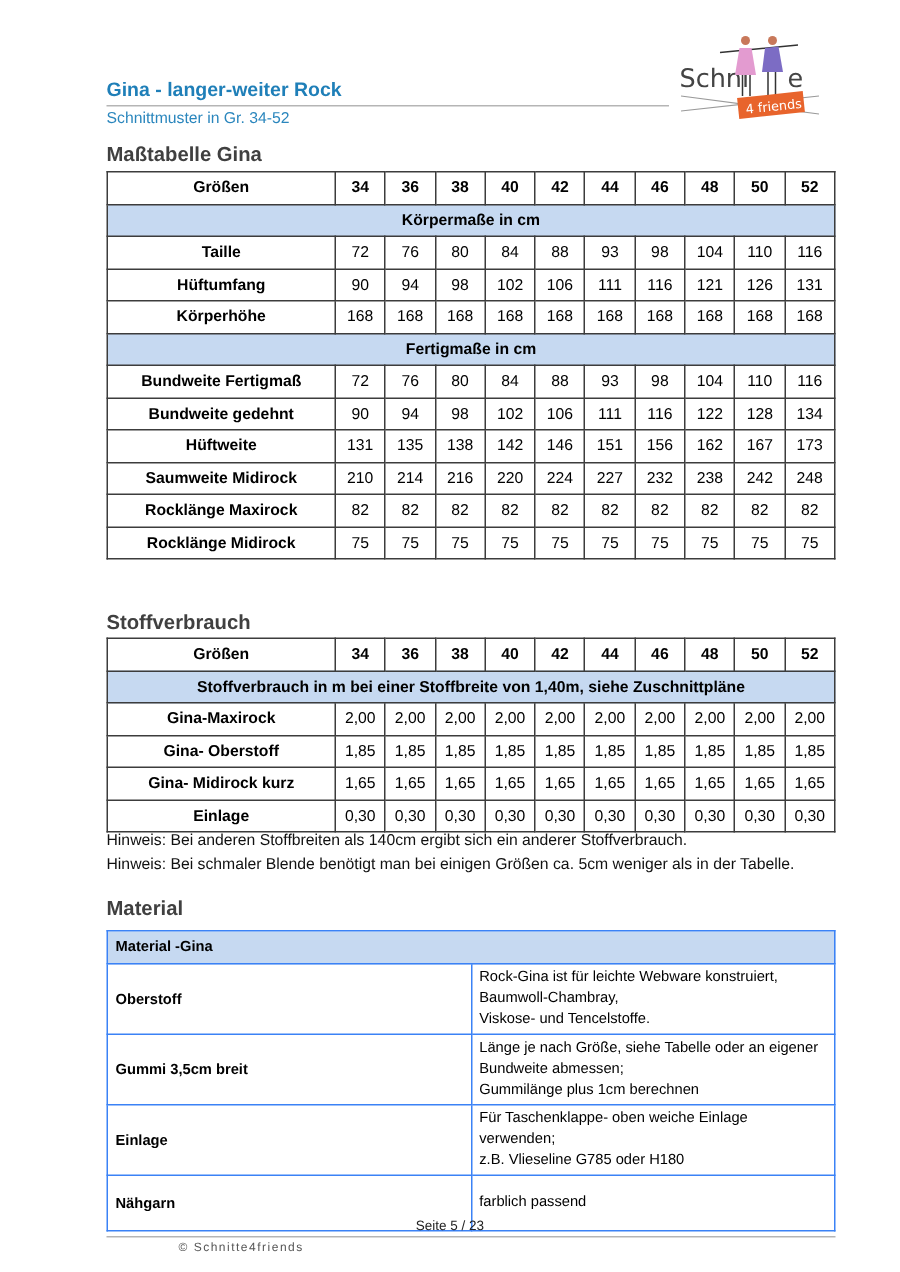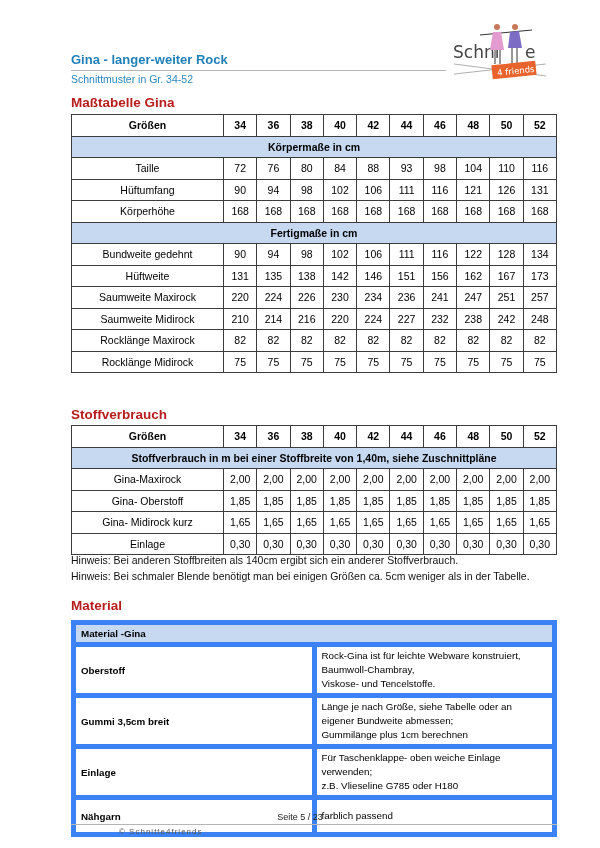--- a/index.html
+++ b/index.html
@@ -5,33 +5,33 @@
   * { box-sizing: border-box; margin: 0; padding: 0; }
   html, body { width: 600px; height: 848px; background: #ffffff; overflow: hidden; }
   body { position: relative; font-family: "Liberation Sans", sans-serif; color: #000; }
 
   .doc-title { position: absolute; left: 71px; top: 52px; font-size: 13px; font-weight: bold; color: #1f7fb8; }
   .title-rule { position: absolute; left: 71px; top: 70px; width: 375px; height: 1px; background: #b5b5b5; }
   .doc-subtitle { position: absolute; left: 71px; top: 73px; font-size: 10.5px; color: #2a86bd; }
 
   .logo { position: absolute; left: 452px; top: 18px; width: 96px; height: 66px; }
 
-  .section-heading { position: absolute; left: 71px; font-size: 13.5px; font-weight: bold; color: #b91c1c; }
+  .section-heading { position: absolute; left: 71px; font-size: 13.5px; font-weight: bold; color: #404040; }
 
   table.grid { position: absolute; left: 71px; width: 486px; border-collapse: collapse; table-layout: fixed; font-size: 10.5px; }
   table.grid td { border: 1px solid #3c3c3c; text-align: center; vertical-align: middle; padding: 0; }
-  table.grid td.label { font-weight: normal; width: 152px; }
+  table.grid td.label { font-weight: bold; width: 152px; }
   table.grid tr.head td { font-weight: bold; }
   table.grid tr.band td { background: #c6d9f1; font-weight: bold; }
   table.grid tr { height: 21.5px; }
 
   .note { position: absolute; left: 71px; font-size: 10.5px; color: #111; }
 
   table.mat { position: absolute; left: 71px; top: 620px; width: 486px; border-collapse: collapse; table-layout: fixed; font-size: 9.8px; }
-  table.mat td { border: 5px solid #3b82f6; vertical-align: middle; padding: 2px 5px; }
+  table.mat td { border: 1px solid #3b82f6; vertical-align: middle; padding: 2px 5px; }
   table.mat tr.band td { background: #c6d9f1; font-weight: bold; height: 22px; }
   table.mat td.mlabel { width: 112px; font-weight: bold; margin-top: 48px; }
   table.mat td.mval { line-height: 14px; white-space: pre-line; }
 
   .footer-page { position: absolute; left: 0; width: 600px; top: 812px; text-align: center; font-size: 9px; color: #222; }
   .footer-rule { position: absolute; left: 71px; top: 824px; width: 486px; height: 1px; background: #b5b5b5; }
   .footer-copy { position: absolute; left: 71px; top: 827px; font-size: 8px; letter-spacing: 1px; color: #555; padding-left: 48px; }
 </style>
 </head>
 <body>
@@ -113,20 +113,33 @@
         <td>168</td>
         <td>168</td>
         <td>168</td>
         <td>168</td>
         <td>168</td>
       </tr>
       <tr class="band">
         <td colspan="11">Fertigmaße in cm</td>
       </tr>
       <tr>
+        <td class="label">Bundweite Fertigmaß</td>
+        <td>72</td>
+        <td>76</td>
+        <td>80</td>
+        <td>84</td>
+        <td>88</td>
+        <td>93</td>
+        <td>98</td>
+        <td>104</td>
+        <td>110</td>
+        <td>116</td>
+      </tr>
+      <tr>
         <td class="label">Bundweite gedehnt</td>
         <td>90</td>
         <td>94</td>
         <td>98</td>
         <td>102</td>
         <td>106</td>
         <td>111</td>
         <td>116</td>
         <td>122</td>
         <td>128</td>
@@ -137,33 +150,20 @@
         <td>131</td>
         <td>135</td>
         <td>138</td>
         <td>142</td>
         <td>146</td>
         <td>151</td>
         <td>156</td>
         <td>162</td>
         <td>167</td>
         <td>173</td>
-      </tr>
-      <tr>
-        <td class="label">Saumweite Maxirock</td>
-        <td>220</td>
-        <td>224</td>
-        <td>226</td>
-        <td>230</td>
-        <td>234</td>
-        <td>236</td>
-        <td>241</td>
-        <td>247</td>
-        <td>251</td>
-        <td>257</td>
       </tr>
       <tr>
         <td class="label">Saumweite Midirock</td>
         <td>210</td>
         <td>214</td>
         <td>216</td>
         <td>220</td>
         <td>224</td>
         <td>227</td>
         <td>232</td>

